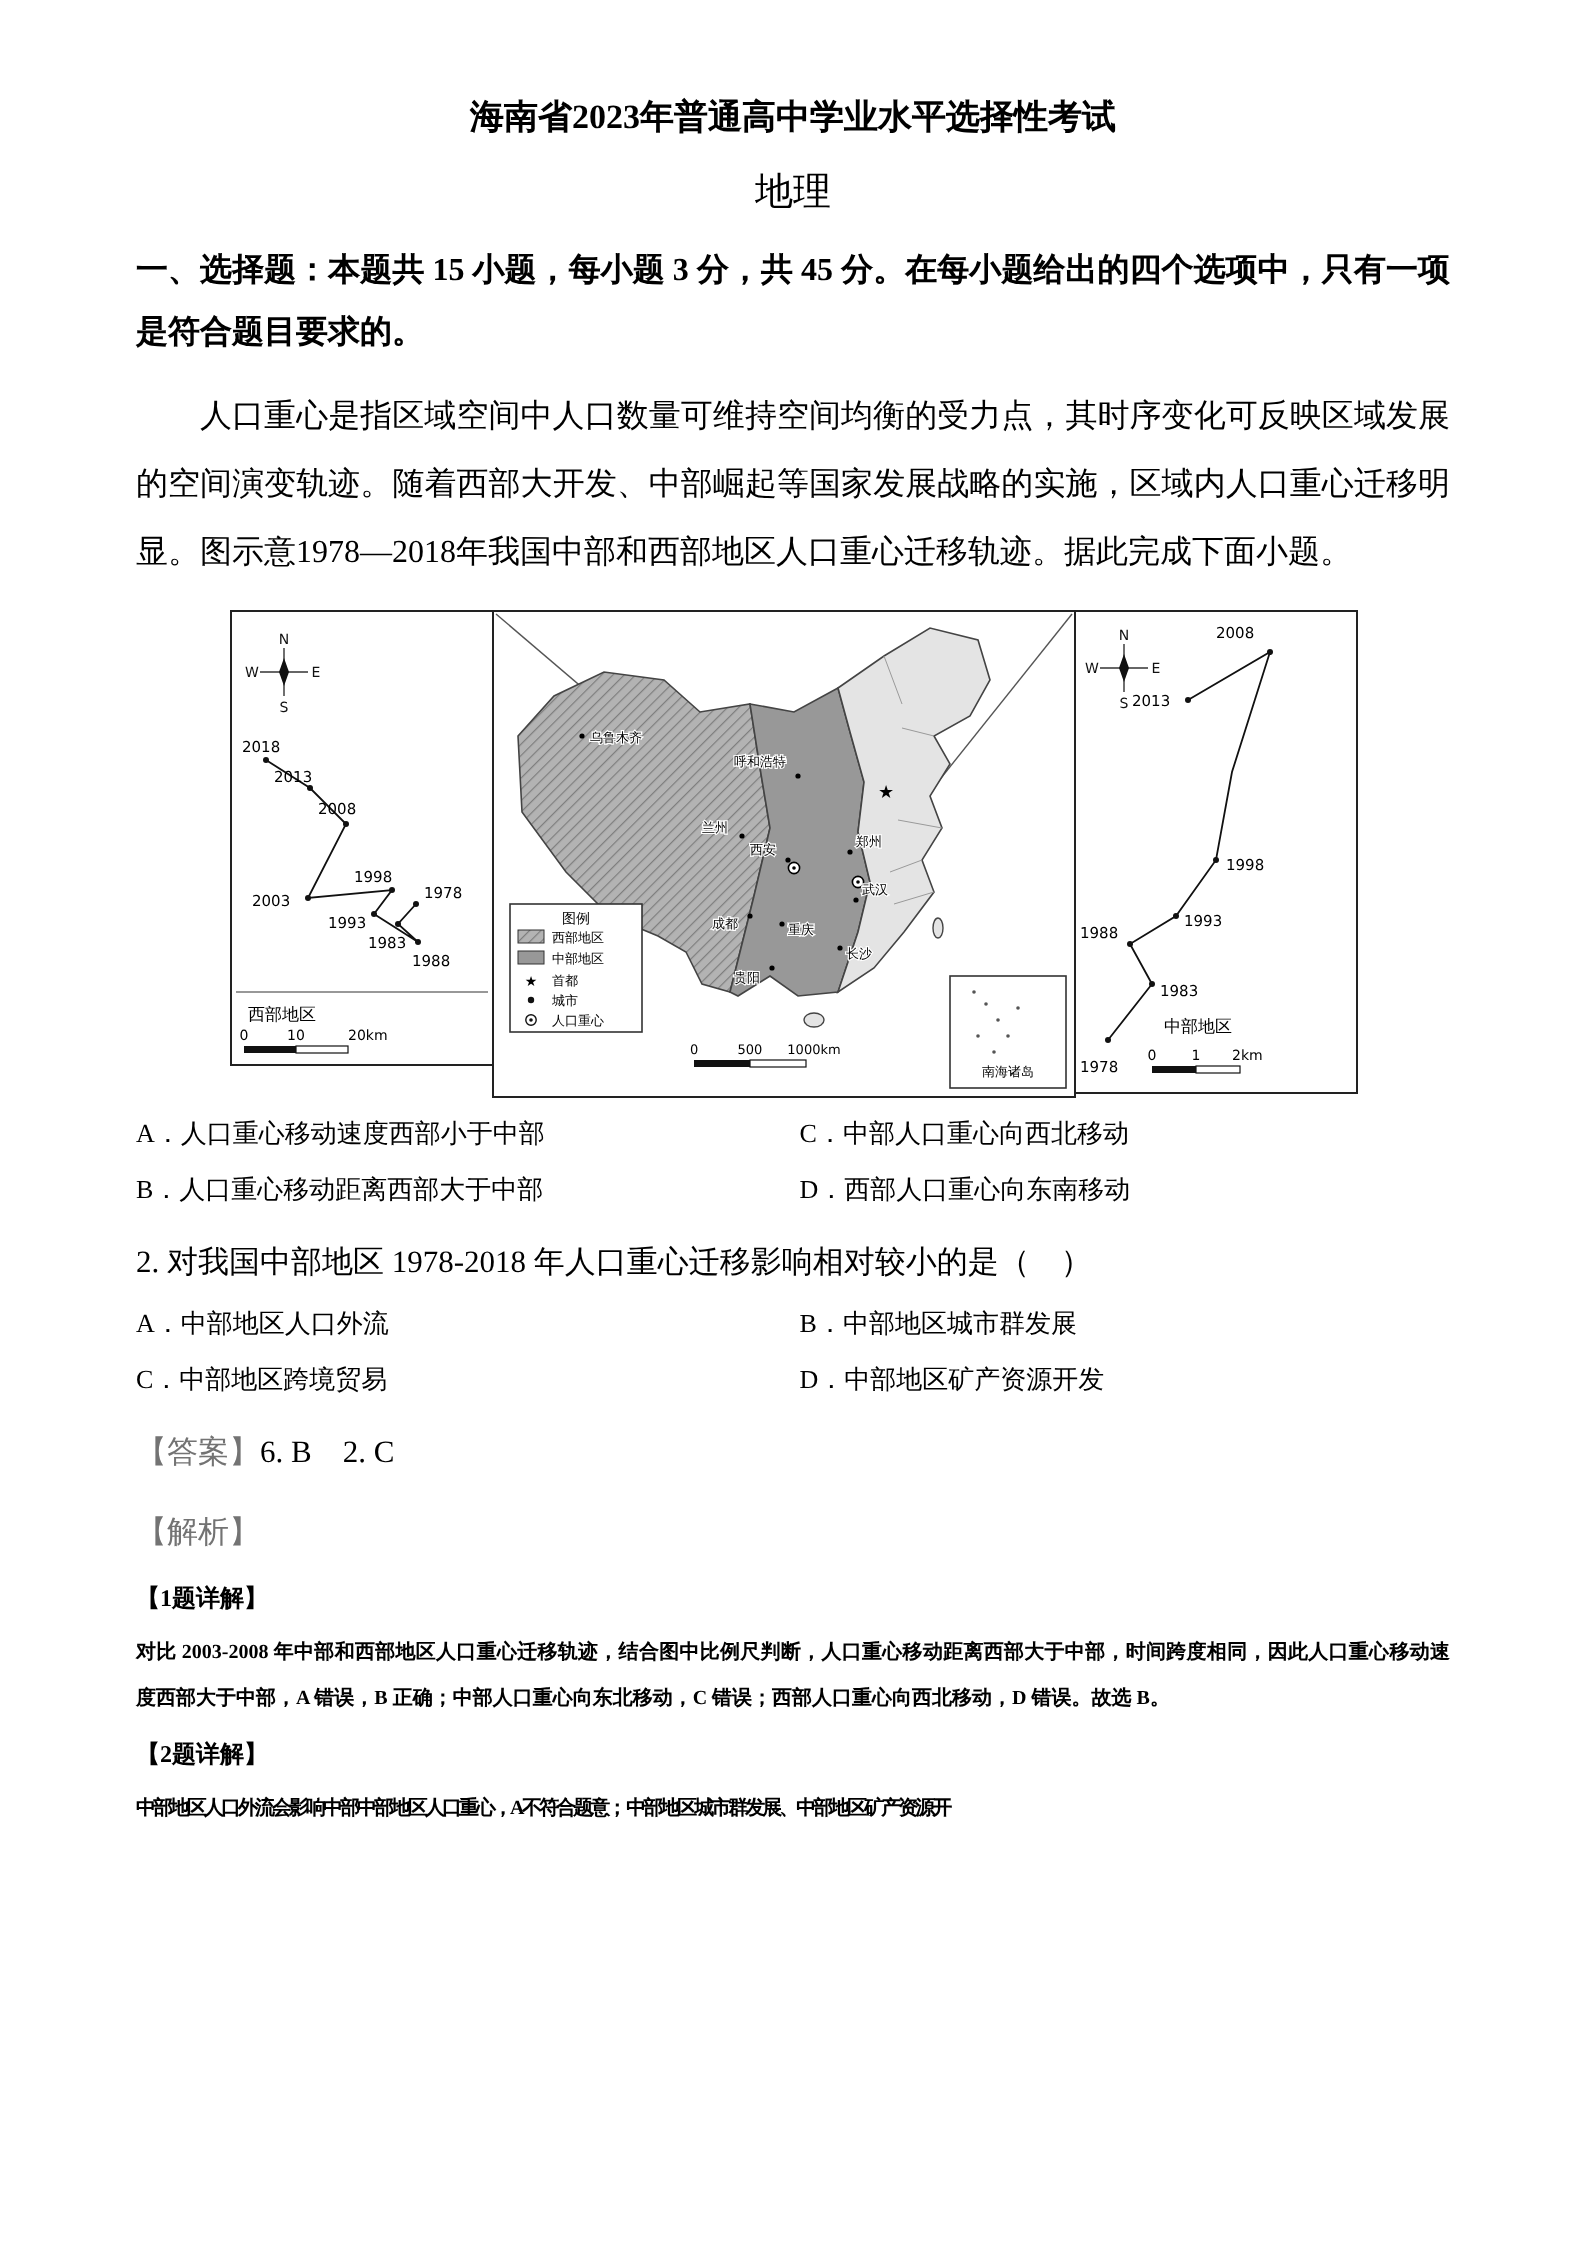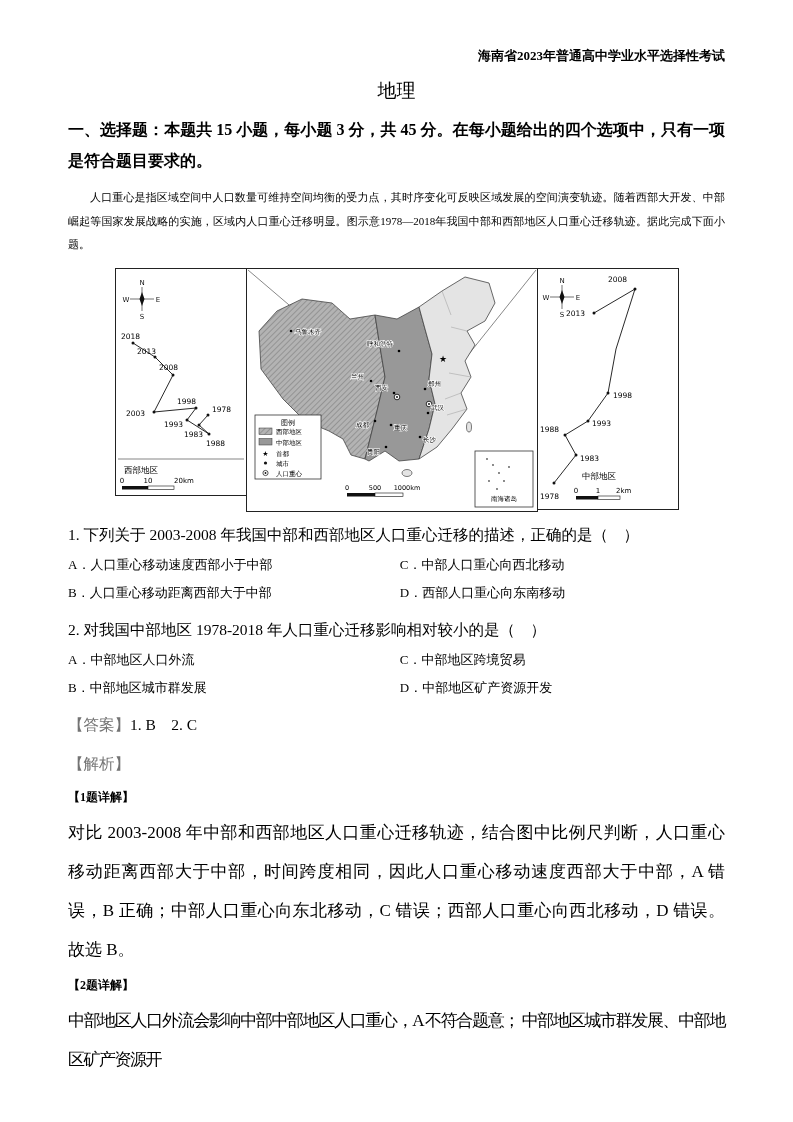--- a/index.html
+++ b/index.html
@@ -2,36 +2,36 @@
 <html><head>
 <meta charset="utf-8">
 <style>
   html,body{margin:0;padding:0;background:#888;}
   body{width:793px;}
   .page{
     width:793px;height:1122px;background:#fff;box-sizing:border-box;
     padding:46px 68px 0 68px;overflow:hidden;
     font-family:"Liberation Serif","DejaVu Serif",serif;color:#000;
   }
-  .doc-title{font-size:13px;font-weight:700;text-align:right;margin:0;line-height:1.5;}
+  .doc-title{font-size:17px;font-weight:700;text-align:center;margin:0;line-height:1.5;}
   .doc-subject{font-size:19px;font-weight:400;text-align:center;margin:12px 0 0;line-height:1.4;}
   .section-heading{font-size:16px;font-weight:700;line-height:1.95;margin:10px 0 10px;text-align:justify;}
-  .intro{font-size:11px;line-height:2.1;margin:4px 0 0;text-indent:2em;text-align:justify;}
+  .intro{font-size:16px;line-height:2.1;margin:4px 0 0;text-indent:2em;text-align:justify;}
   .figure{display:flex;justify-content:center;align-items:flex-start;margin:12px auto 4px;}
   .panel{border:1px solid #222;background:#fff;display:block;}
   .panel + .panel{margin-left:-1px;}
   svg text{font-family:"DejaVu Sans",sans-serif;}
   .city-label{fill:#000;stroke:#fff;stroke-width:1.2px;paint-order:stroke;}
   .stem{font-size:15.5px;line-height:2.15;margin:6px 0 0;text-align:justify;}
   .options{display:grid;grid-template-columns:50.5% 49.5%;font-size:13px;line-height:2.15;}
   .option{display:block;}
   .answer-line{font-size:15.5px;line-height:2.15;margin:6px 0 0;white-space:pre-wrap;}
   .blue{color:#737373;}
   .detail-label{font-size:12px;line-height:2.15;margin:4px 0 0;font-weight:700;}
-  .body-para{font-size:17px;line-height:2.3;margin:2px 0 0;text-align:justify;}
+  .body-para{font-size:10px;line-height:2.3;margin:2px 0 0;text-align:justify;font-weight:bold;}
   .compact{letter-spacing:-1.5px;}
 </style>
 </head>
 <body>
 
 <div class="page">
 
   <h1 class="doc-title">海南省2023年普通高中学业水平选择性考试</h1>
   <h2 class="doc-subject">地理</h2>
 
@@ -203,37 +203,36 @@
       <g font-size="7" fill="#000">
         <text x="38" y="224" text-anchor="middle">0</text>
         <text x="60" y="224" text-anchor="middle">1</text>
         <text x="78" y="224" text-anchor="start">2km</text>
         <rect x="38" y="227" width="22" height="3.5" fill="#111"></rect>
         <rect x="60" y="227" width="22" height="3.5" fill="#fff" stroke="#111" stroke-width="0.6"></rect>
       </g>
     </svg>
   </div>
 
-  <p class="stem">1. 下列关于 2003-2008 年我国中部和西部地区人口重心迁移的描述，正确的是（　）</p>
   <div class="options">
     <span class="option">A．人口重心移动速度西部小于中部</span>
     <span class="option">C．中部人口重心向西北移动</span>
     <span class="option">B．人口重心移动距离西部大于中部</span>
     <span class="option">D．西部人口重心向东南移动</span>
   </div>
 
   <p class="stem">2. 对我国中部地区 1978-2018 年人口重心迁移影响相对较小的是（　）</p>
   <div class="options">
     <span class="option">A．中部地区人口外流</span>
+    <span class="option">B．中部地区城市群发展</span>
     <span class="option">C．中部地区跨境贸易</span>
-    <span class="option">B．中部地区城市群发展</span>
     <span class="option">D．中部地区矿产资源开发</span>
   </div>
 
-  <p class="answer-line"><span class="blue">【答案】</span><span>1. B    2. C</span></p>
+  <p class="answer-line"><span class="blue">【答案】</span><span>6. B    2. C</span></p>
 
   <p class="answer-line"><span class="blue">【解析】</span></p>
 
   <p class="detail-label">【1题详解】</p>
   <p class="body-para">对比 2003-2008 年中部和西部地区人口重心迁移轨迹，结合图中比例尺判断，人口重心移动距离西部大于中部，时间跨度相同，因此人口重心移动速度西部大于中部，A 错误，B 正确；中部人口重心向东北移动，C 错误；西部人口重心向西北移动，D 错误。故选 B。</p>
 
   <p class="detail-label">【2题详解】</p>
   <p class="body-para compact">中部地区人口外流会影响中部中部地区人口重心，A 不符合题意； 中部地区城市群发展、中部地区矿产资源开</p>
 
 </div>

